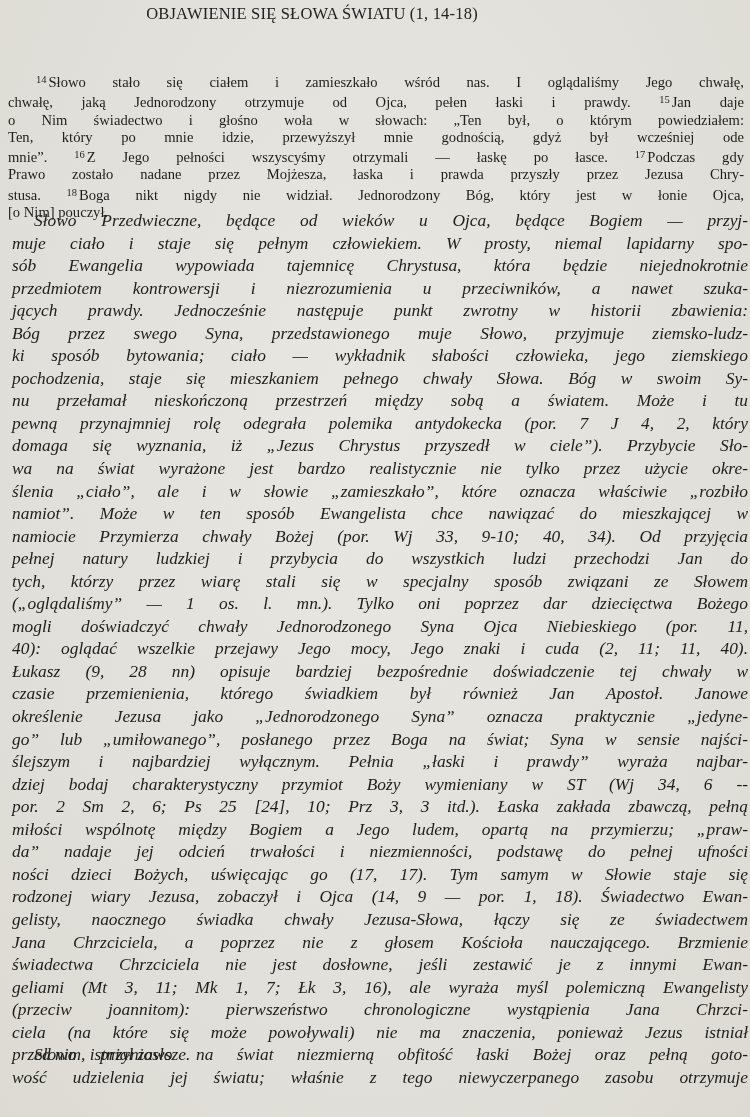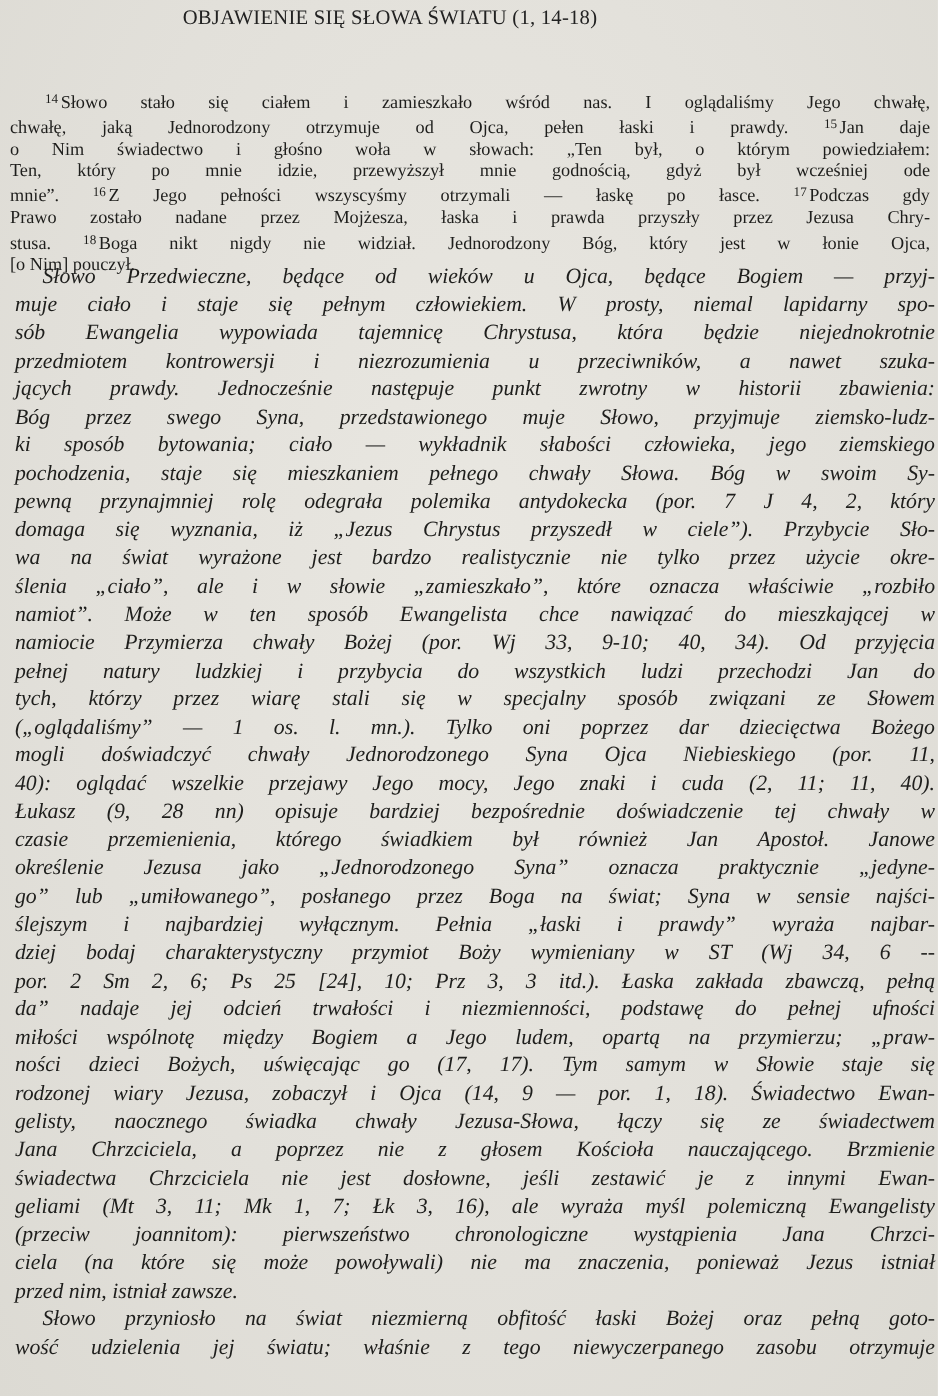--- a/index.html
+++ b/index.html
@@ -97,40 +97,41 @@
 
   <div class="commentary p1">
     <span class="line first">Słowo Przedwieczne, będące od wieków u Ojca, będące Bogiem — przyj-</span>
     <span class="line">muje ciało i staje się pełnym człowiekiem. W prosty, niemal lapidarny spo-</span>
     <span class="line">sób Ewangelia wypowiada tajemnicę Chrystusa, która będzie niejednokrotnie</span>
     <span class="line">przedmiotem kontrowersji i niezrozumienia u przeciwników, a nawet szuka-</span>
     <span class="line">jących prawdy. Jednocześnie następuje punkt zwrotny w historii zbawienia:</span>
     <span class="line">Bóg przez swego Syna, przedstawionego muje Słowo, przyjmuje ziemsko-ludz-</span>
     <span class="line">ki sposób bytowania; ciało — wykładnik słabości człowieka, jego ziemskiego</span>
     <span class="line">pochodzenia, staje się mieszkaniem pełnego chwały Słowa. Bóg w swoim Sy-</span>
+    <span class="line">nu przełamał nieskończoną przestrzeń między sobą a światem. Może i tu</span>
     <span class="line">pewną przynajmniej rolę odegrała polemika antydokecka (por. 7 J 4, 2, który</span>
     <span class="line">domaga się wyznania, iż „Jezus Chrystus przyszedł w ciele”). Przybycie Sło-</span>
     <span class="line">wa na świat wyrażone jest bardzo realistycznie nie tylko przez użycie okre-</span>
     <span class="line">ślenia „ciało”, ale i w słowie „zamieszkało”, które oznacza właściwie „rozbiło</span>
     <span class="line">namiot”. Może w ten sposób Ewangelista chce nawiązać do mieszkającej w</span>
     <span class="line">namiocie Przymierza chwały Bożej (por. Wj 33, 9-10; 40, 34). Od przyjęcia</span>
     <span class="line">pełnej natury ludzkiej i przybycia do wszystkich ludzi przechodzi Jan do</span>
     <span class="line">tych, którzy przez wiarę stali się w specjalny sposób związani ze Słowem</span>
     <span class="line">(„oglądaliśmy” — 1 os. l. mn.). Tylko oni poprzez dar dziecięctwa Bożego</span>
     <span class="line">mogli doświadczyć chwały Jednorodzonego Syna Ojca Niebieskiego (por. 11,</span>
     <span class="line">40): oglądać wszelkie przejawy Jego mocy, Jego znaki i cuda (2, 11; 11, 40).</span>
     <span class="line">Łukasz (9, 28 nn) opisuje bardziej bezpośrednie doświadczenie tej chwały w</span>
     <span class="line">czasie przemienienia, którego świadkiem był również Jan Apostoł. Janowe</span>
     <span class="line">określenie Jezusa jako „Jednorodzonego Syna” oznacza praktycznie „jedyne-</span>
     <span class="line">go” lub „umiłowanego”, posłanego przez Boga na świat; Syna w sensie najści-</span>
     <span class="line">ślejszym i najbardziej wyłącznym. Pełnia „łaski i prawdy” wyraża najbar-</span>
     <span class="line">dziej bodaj charakterystyczny przymiot Boży wymieniany w ST (Wj 34, 6 --</span>
     <span class="line">por. 2 Sm 2, 6; Ps 25 [24], 10; Prz 3, 3 itd.). Łaska zakłada zbawczą, pełną</span>
+    <span class="line">miłości wspólnotę między Bogiem a Jego ludem, opartą na przymierzu; „praw-</span>
     <span class="line">da” nadaje jej odcień trwałości i niezmienności, podstawę do pełnej ufności</span>
-    <span class="line">miłości wspólnotę między Bogiem a Jego ludem, opartą na przymierzu; „praw-</span>
     <span class="line">ności dzieci Bożych, uświęcając go (17, 17). Tym samym w Słowie staje się</span>
     <span class="line">rodzonej wiary Jezusa, zobaczył i Ojca (14, 9 — por. 1, 18). Świadectwo Ewan-</span>
     <span class="line">gelisty, naocznego świadka chwały Jezusa-Słowa, łączy się ze świadectwem</span>
     <span class="line">Jana Chrzciciela, a poprzez nie z głosem Kościoła nauczającego. Brzmienie</span>
     <span class="line">świadectwa Chrzciciela nie jest dosłowne, jeśli zestawić je z innymi Ewan-</span>
     <span class="line">geliami (Mt 3, 11; Mk 1, 7; Łk 3, 16), ale wyraża myśl polemiczną Ewangelisty</span>
     <span class="line">(przeciw joannitom): pierwszeństwo chronologiczne wystąpienia Jana Chrzci-</span>
     <span class="line">ciela (na które się może powoływali) nie ma znaczenia, ponieważ Jezus istniał</span>
     <span class="line last">przed nim, istniał zawsze.</span>
   </div>

